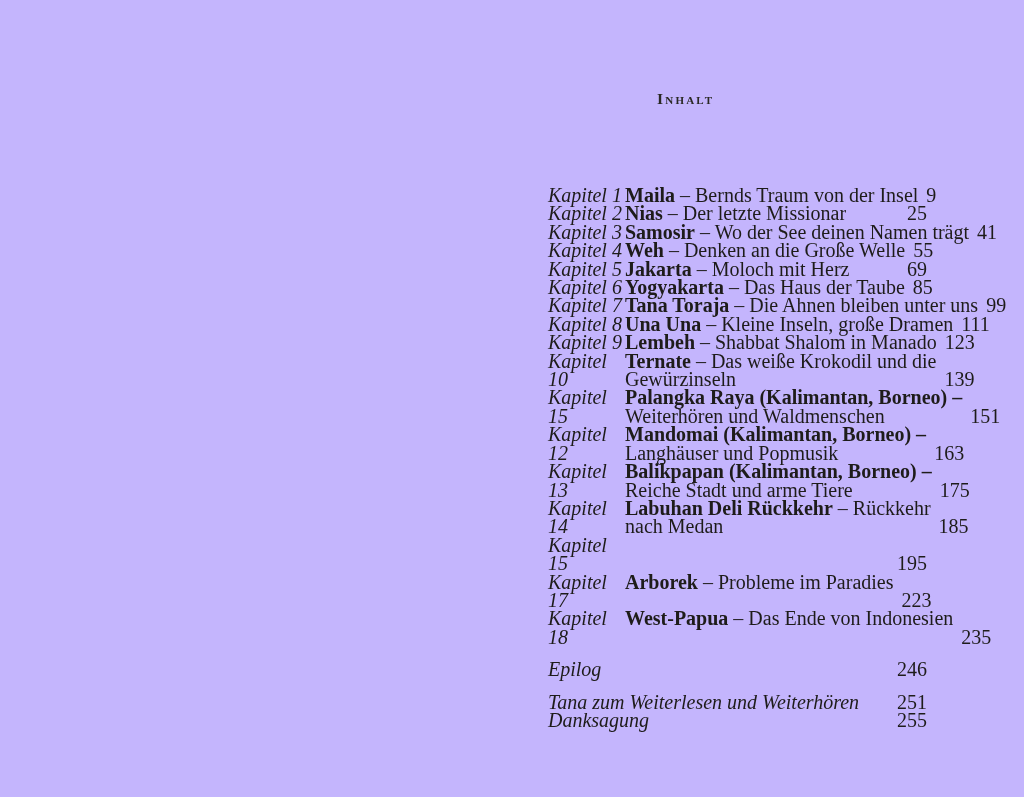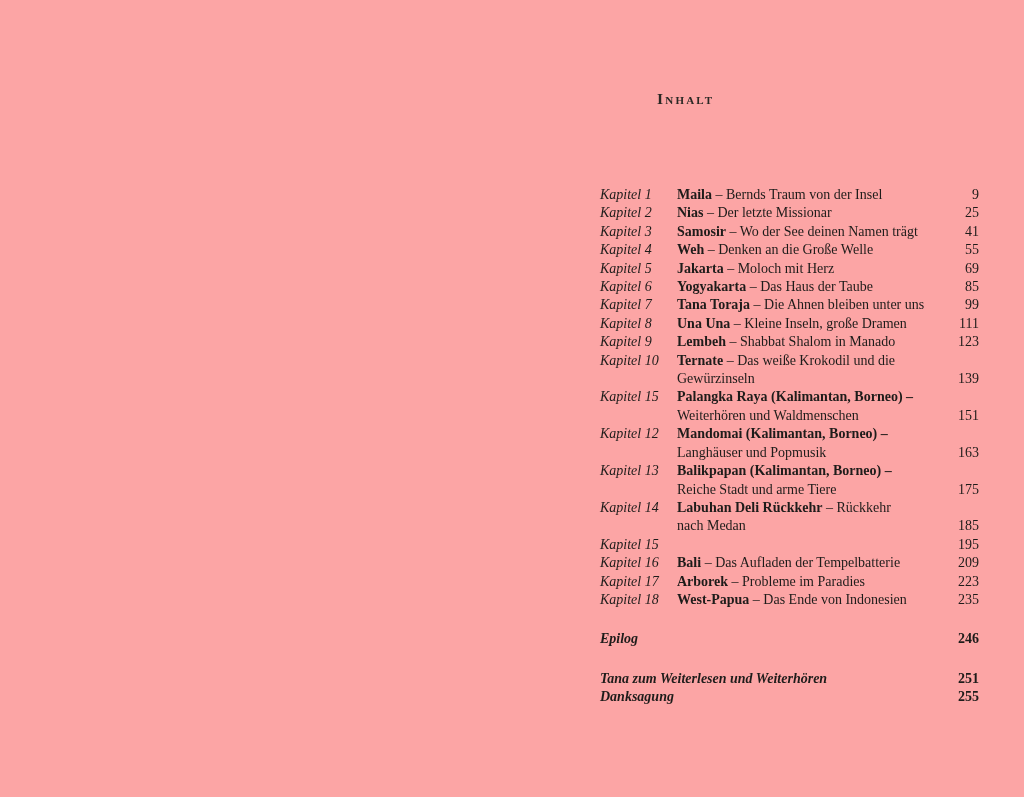--- a/index.html
+++ b/index.html
@@ -11,39 +11,39 @@
     width: 1024px;
     height: 797px;
     position: relative;
     font-family: "Liberation Serif", serif;
     color: #1e1c1a;
     overflow: hidden;
   }
   .book-page {
     position: absolute;
     inset: 0;
-    background: #fca5a5;
+    background: #c4b5fd;
   }
   .page-title {
     position: absolute;
     left: 657px;
     top: 90px;
     margin: 0;
     font-size: 15.5px;
     font-weight: 600;
     font-variant: small-caps;
     letter-spacing: 2.2px;
     color: #2a2824;
   }
   .toc {
     position: absolute;
-    left: 600px;
+    left: 548px;
     top: 186px;
     width: 379px;
-    font-size: 14px;
+    font-size: 20px;
     line-height: 18.4px;
   }
   .row {
     display: grid;
     grid-template-columns: 77px 1fr auto;
   }
   .row .label {
     font-style: italic;
     align-self: start;
   }
@@ -52,22 +52,21 @@
   }
   .row .title .bold {
     font-weight: bold;
   }
   .row .page {
     align-self: end;
     text-align: right;
     padding-left: 8px;
   }
   .section {
-    margin-top: 21px;
-    font-weight: bold;
+    margin-top: 14px;
   }
   .row.back {
     grid-template-columns: 1fr auto;
   }
   .row.back .blabel {
     font-style: italic;
   }
 </style>
 </head>
 <body>
@@ -147,25 +146,20 @@
         <div class="row">
           <span class="label">Kapitel 14</span>
           <span class="title"><span class="bold">Labuhan Deli Rückkehr</span><span> – Rückkehr</span><br><span>nach Medan</span></span>
           <span class="page">185</span>
         </div>
         <div class="row">
           <span class="label">Kapitel 15</span>
           <span class="page">195</span>
         </div>
         <div class="row">
-          <span class="label">Kapitel 16</span>
-          <span class="title"><span class="bold">Bali</span><span> – Das Aufladen der Tempelbatterie</span></span>
-          <span class="page">209</span>
-        </div>
-        <div class="row">
           <span class="label">Kapitel 17</span>
           <span class="title"><span class="bold">Arborek</span><span> – Probleme im Paradies</span></span>
           <span class="page">223</span>
         </div>
         <div class="row">
           <span class="label">Kapitel 18</span>
           <span class="title"><span class="bold">West-Papua</span><span> – Das Ende von Indonesien</span></span>
           <span class="page">235</span>
         </div>
       </div>

